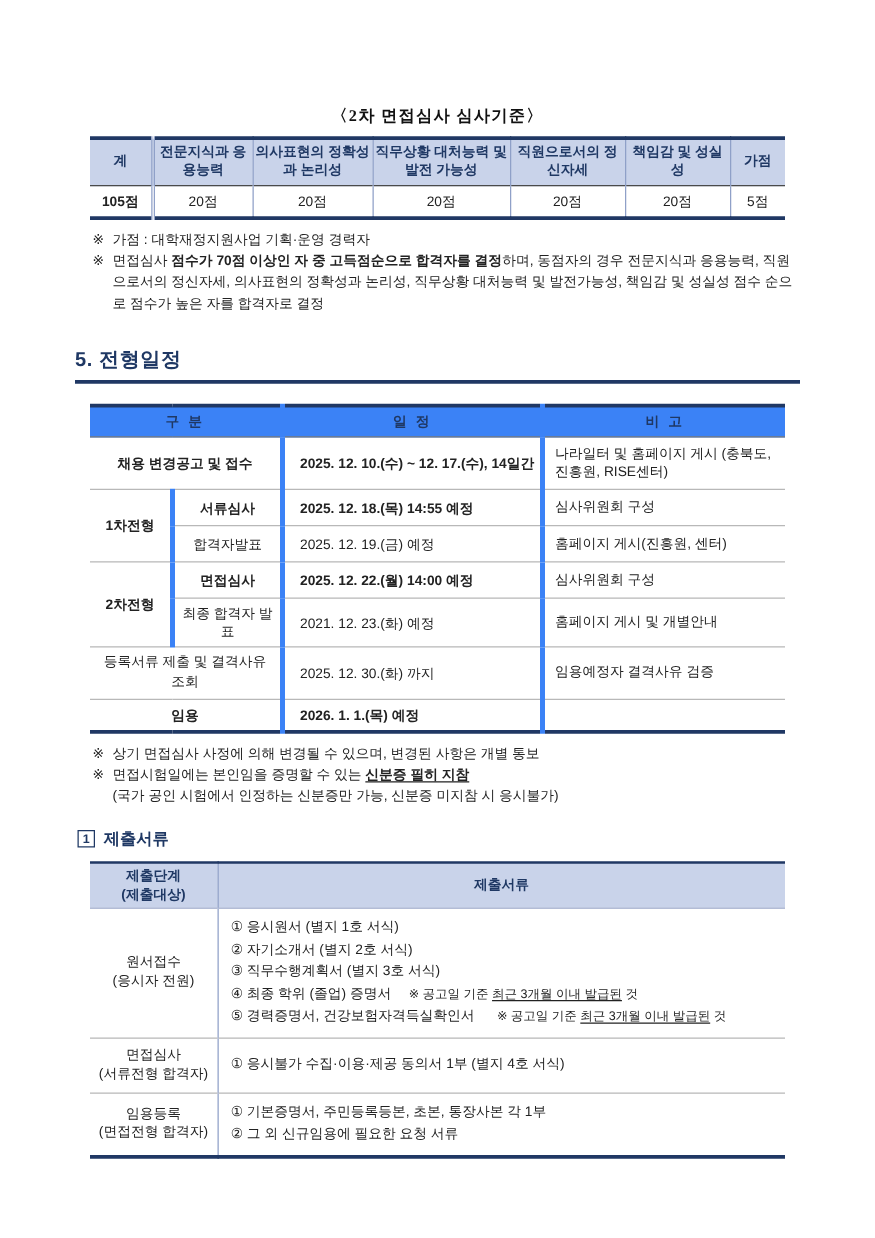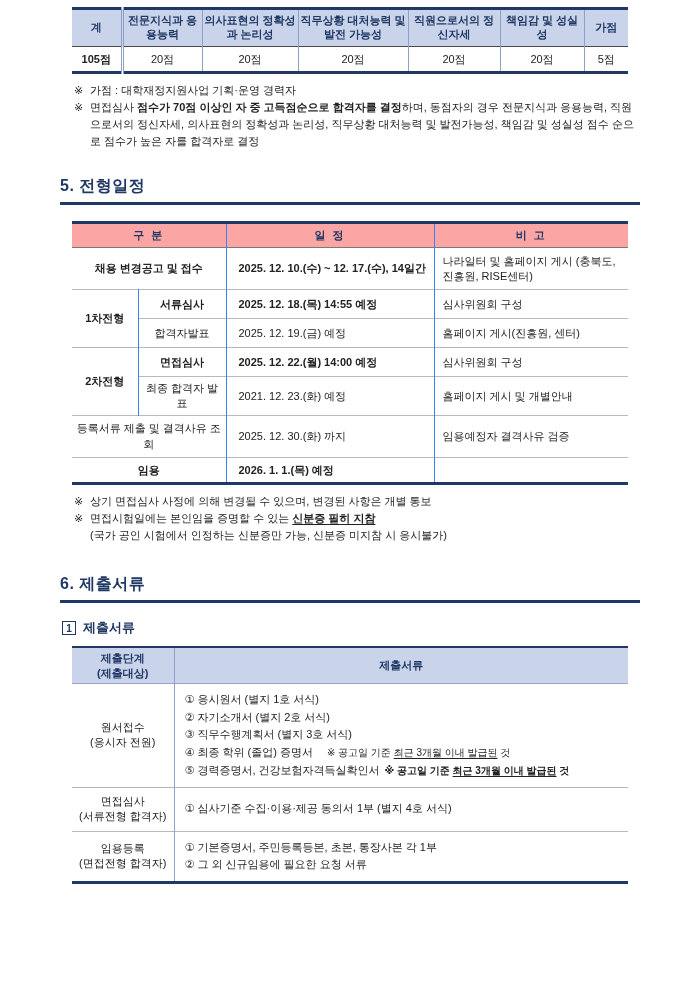--- a/index.html
+++ b/index.html
@@ -61,28 +61,28 @@
   }
 
   
   .schedule-table {
     width:556px; margin:16px 0 0 12px;
     border-top:3px solid #203864;
     border-bottom:3px solid #203864;
     font-size:11px;
   }
   .schedule-table th {
-    background:#fca5a5; color:#1f3864; font-weight:bold;
+    background:#3b82f6; color:#1f3864; font-weight:bold;
     height:25px; text-align:center; letter-spacing:2px;
   }
   .schedule-table thead tr { border-bottom:1px solid #7a7a7a; }
   .schedule-table tbody tr { border-bottom:1px solid #b8b8b8; }
   .schedule-table tbody tr:last-child { border-bottom:none; }
   .schedule-table td { color:#222; padding:4px 4px; }
-  .schedule-table .v { border-left:1px solid #3b82f6; }
+  .schedule-table .v { border-left:4px solid #3b82f6; }
   .schedule-table .c { text-align:center; }
   .schedule-table .sched { padding-left:12px; }
   .schedule-table .remark { padding-left:8px; line-height:1.35; }
   .r-tall { height:42px; }
   .r-mid  { height:29px; }
   .r-low  { height:26px; }
 
   
   .sub-heading { margin:16px 0 0 2px; display:flex; align-items:center; }
   .sub-num {
@@ -104,27 +104,28 @@
     height:36px; text-align:center; line-height:1.3;
   }
   .submission-table thead tr { border-bottom:1px solid #9aa7c9; }
   .submission-table tbody tr { border-bottom:1px solid #b8b8b8; }
   .submission-table tbody tr:last-child { border-bottom:none; }
   .submission-table .v { border-left:1px solid #8fa0c8; }
   .stage-cell { text-align:center; line-height:1.4; color:#222; padding:6px 2px; }
   .docs-cell { padding:7px 10px; line-height:1.62; color:#222; }
   .note-sm { font-size:10px; color:#222; }
   .gap-wide { margin-left:14px; }
-  .gap-narrow { margin-left:5px;font-weight:bold; }
+  .gap-narrow { margin-left:18px; }
 </style>
 </head>
 <body>
 
 <div class="page">
 
+  <div class="doc-title">〈2차 면접심사 심사기준〉</div>
 
   <table class="criteria-table">
     <colgroup>
       <col style="width:50px">
         <col style="width:80px">
         <col style="width:96px">
         <col style="width:110px">
       <col style="width:92px">
         <col style="width:84px">
         <col style="width:44px">
@@ -230,23 +231,20 @@
     </div>
     <div class="note-row">
       <span class="note-marker">※</span>
       <span class="note-body"><span>면접시험일에는 본인임을 증명할 수 있는 </span><span class="bold"><u>신분증 필히 지참</u></span></span>
     </div>
     <div class="note-row indent-sub">
       <span class="note-body">(국가 공인 시험에서 인정하는 신분증만 가능, 신분증 미지참 시 응시불가)</span>
     </div>
   </div>
 
-  <div class="section-heading" style="margin-top:30px;">
-    <h2>6. 제출서류</h2>
-  </div>
 
   <div class="sub-heading">
     <span class="sub-num">1</span>
     <span class="label">제출서류</span>
   </div>
 
   <table class="submission-table">
     <colgroup>
       <col style="width:102px">
         <col style="width:454px">
@@ -273,21 +271,21 @@
           <div><span>④ 최종 학위 (졸업) 증명서</span><span class="note-sm gap-wide"><span>※ 공고일 기준 </span><u>최근 3개월 이내 발급된</u><span> 것</span></span></div>
           <div><span>⑤ 경력증명서, 건강보험자격득실확인서</span><span class="note-sm gap-narrow"><span>※ 공고일 기준 </span><u>최근 3개월 이내 발급된</u><span> 것</span></span></div>
         </td>
       </tr>
       <tr style="height:42px;">
         <td class="stage-cell">
             <div>면접심사</div>
             <div>(서류전형 합격자)</div>
           </td>
         <td class="v docs-cell">
-          <div>① 심사기준 수집·이용·제공 동의서 1부 (별지 4호 서식)</div>
+          <div>① 응시불가 수집·이용·제공 동의서 1부 (별지 4호 서식)</div>
         </td>
       </tr>
       <tr style="height:50px;">
         <td class="stage-cell">
             <div>임용등록</div>
             <div>(면접전형 합격자)</div>
           </td>
         <td class="v docs-cell">
           <div>① 기본증명서, 주민등록등본, 초본, 통장사본 각 1부</div>
           <div>② 그 외 신규임용에 필요한 요청 서류</div>

